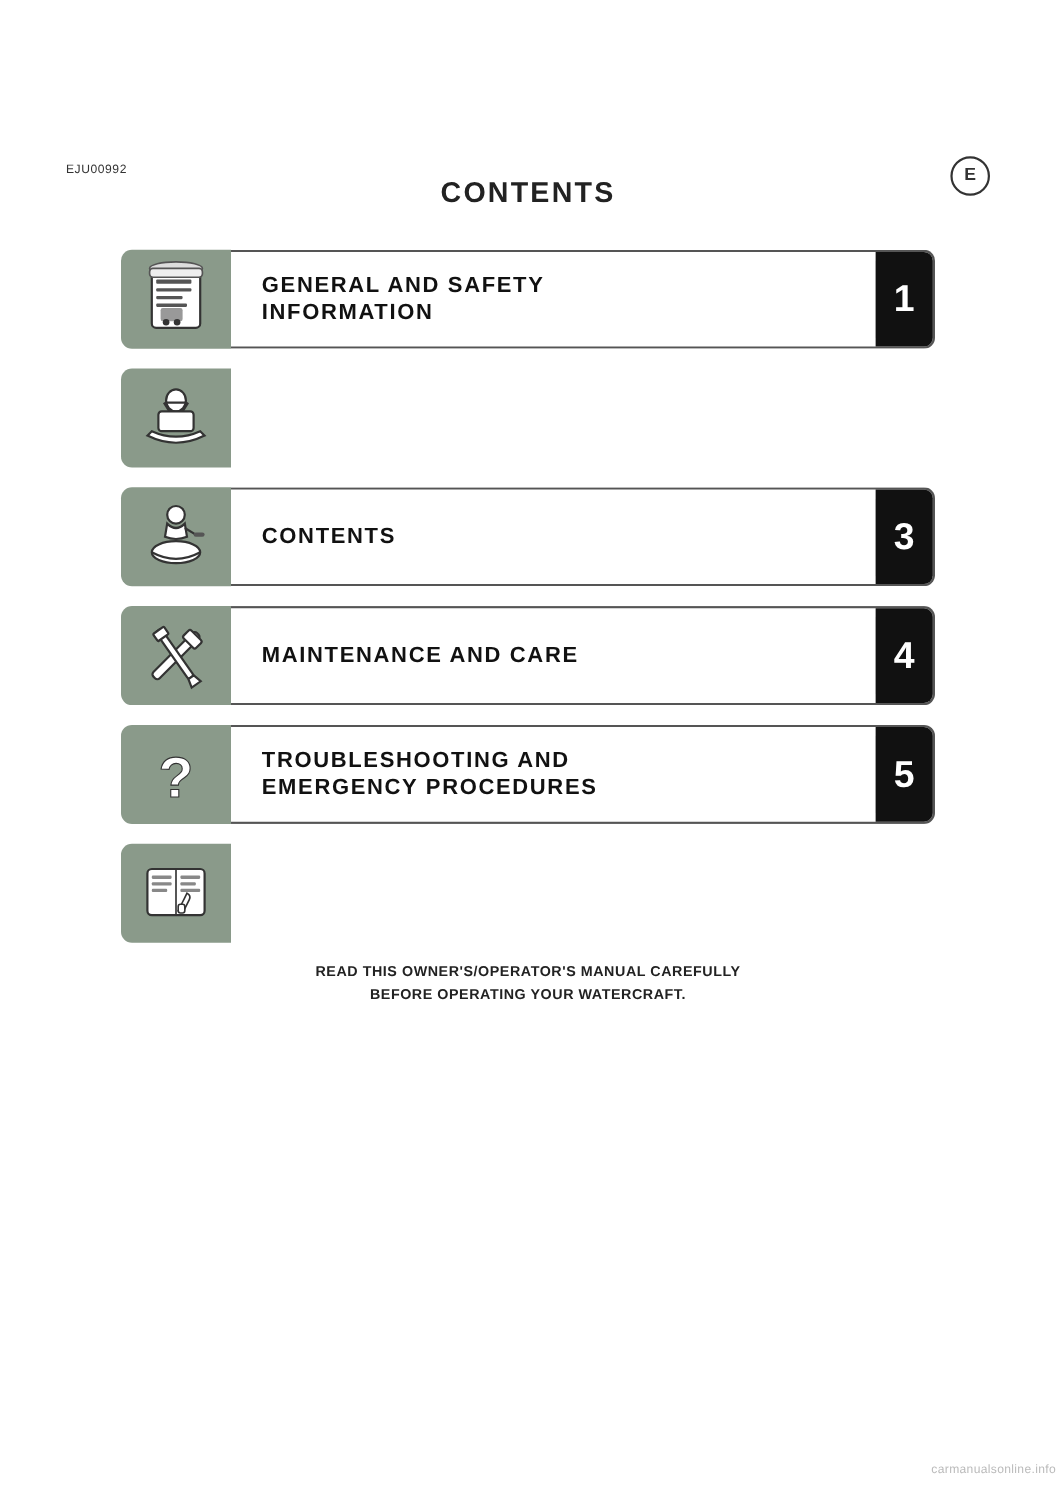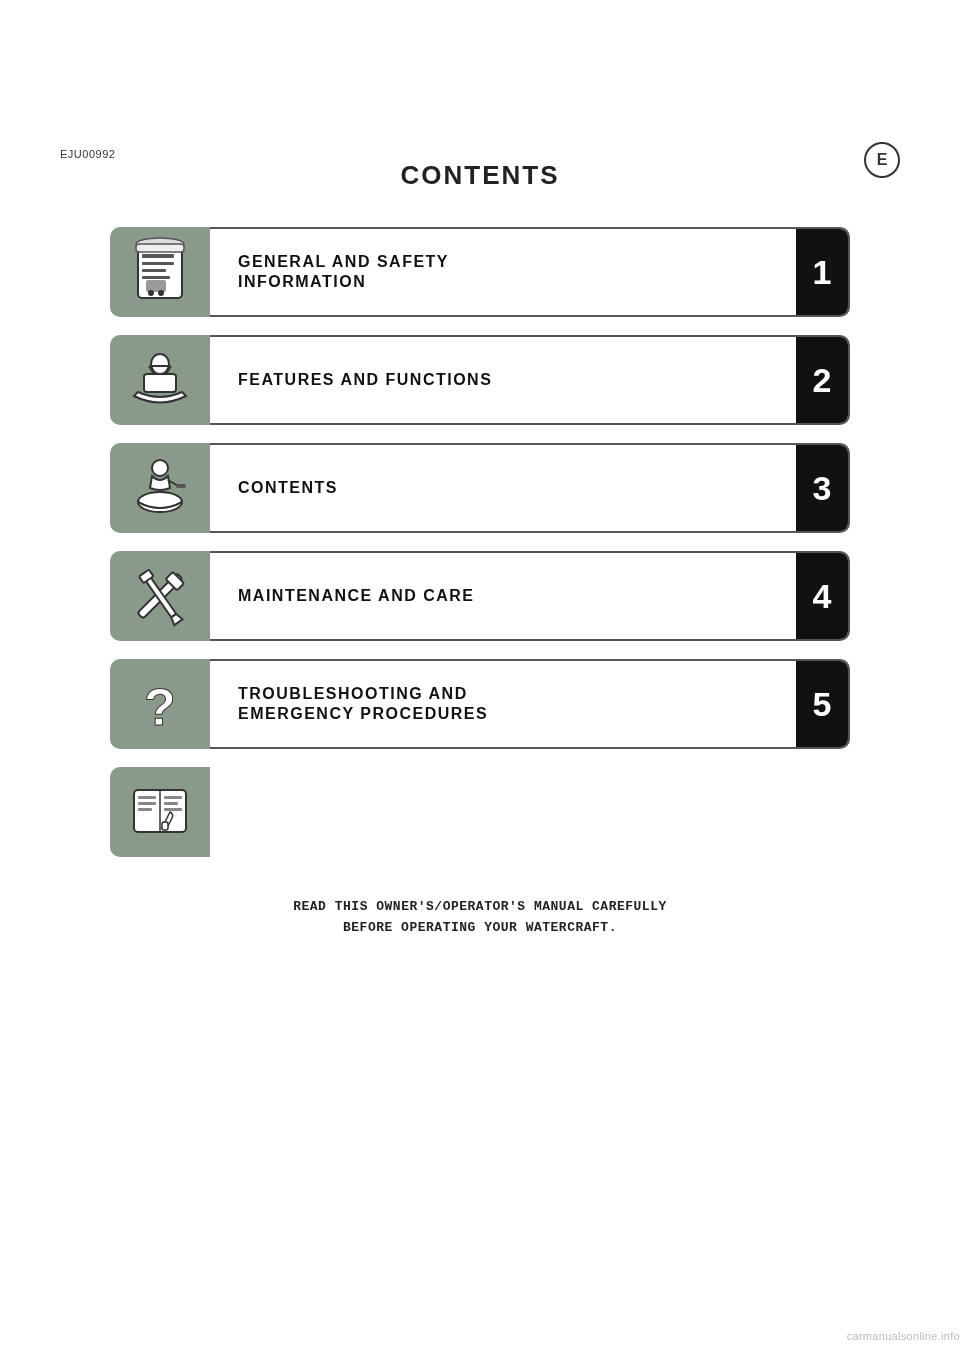--- a/index.html
+++ b/index.html
@@ -96,21 +96,21 @@
       border-radius: 0 10px 10px 0;
       display: flex;
       align-items: center;
       padding-left: 28px;
       padding-right: 60px;
       position: relative;
       background: #fff;
     }
 
     .toc-label {
-      font-size: 16px;
+      font-size: 20px;
       font-weight: bold;
       letter-spacing: 1.5px;
       color: #111;
       line-height: 1.25;
     }
 
     .toc-number {
       position: absolute;
       right: 0;
       top: 0;
@@ -120,28 +120,27 @@
       border-radius: 0 8px 8px 0;
       display: flex;
       align-items: center;
       justify-content: center;
       font-size: 34px;
       font-weight: bold;
       color: #fff;
     }
 
     .footer-note {
-      margin-top: 40px;
+      margin-top: 16px;
       text-align: center;
       font-size: 13px;
       font-weight: bold;
       letter-spacing: 0.5px;
       color: #222;
       line-height: 1.6;
-      font-family: Liberation Mono, monospace;
     }
 
     
     .watermark {
       position: absolute;
       bottom: 16px;
       right: 0;
       font-size: 11px;
       color: #bbb;
       letter-spacing: 0.3px;
@@ -187,24 +186,20 @@
         <svg viewBox="0 0 72 72" xmlns="http://www.w3.org/2000/svg">
 
       <ellipse cx="36" cy="20" rx="9" ry="10" fill="#fff" stroke="#333" stroke-width="2"></ellipse>
       <rect x="20" y="30" width="32" height="18" rx="3" fill="#fff" stroke="#333" stroke-width="2"></rect>
 
       <path d="M10 52 Q36 65 62 52 L58 48 Q36 58 14 48 Z" fill="#fff" stroke="#333" stroke-width="2"></path>
       <line x1="30" y1="30" x2="25" y2="22" stroke="#333" stroke-width="2"></line>
       <line x1="42" y1="30" x2="47" y2="22" stroke="#333" stroke-width="2"></line>
       <line x1="26" y1="22" x2="46" y2="22" stroke="#333" stroke-width="2"></line>
     </svg>
-      </div>
-      <div class="toc-label-box">
-        <span class="toc-label">FEATURES AND FUNCTIONS</span>
-        <div class="toc-number">2</div>
       </div>
     </div>
       <div class="toc-item">
       <div class="toc-icon-box">
         <svg viewBox="0 0 72 72" xmlns="http://www.w3.org/2000/svg">
 
       <circle cx="36" cy="16" r="8" fill="#fff" stroke="#333" stroke-width="2"></circle>
 
       <path d="M28 24 Q36 32 44 24 L46 36 Q36 40 26 36 Z" fill="#fff" stroke="#333" stroke-width="2"></path>
 

